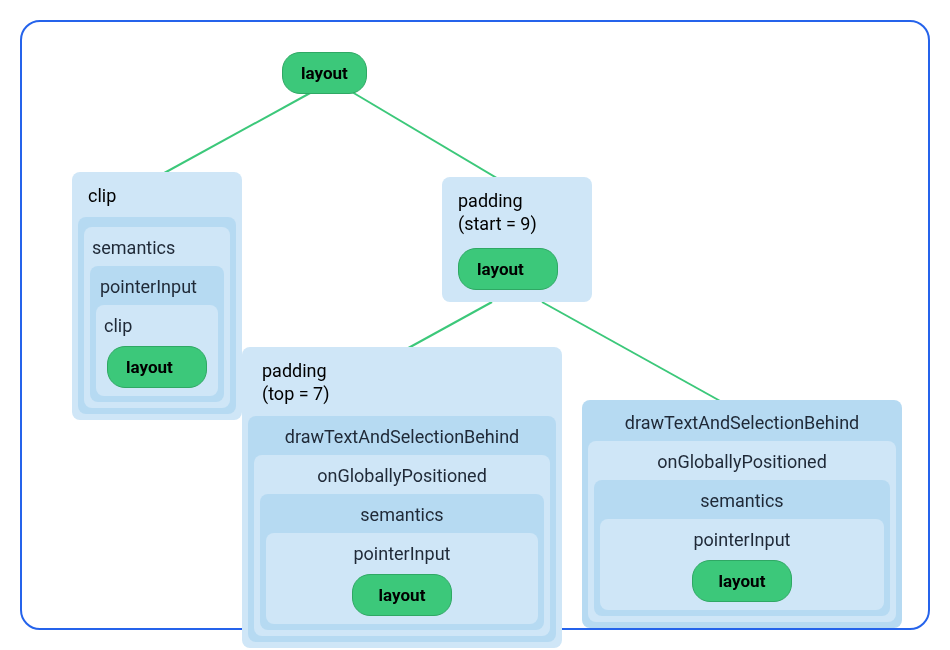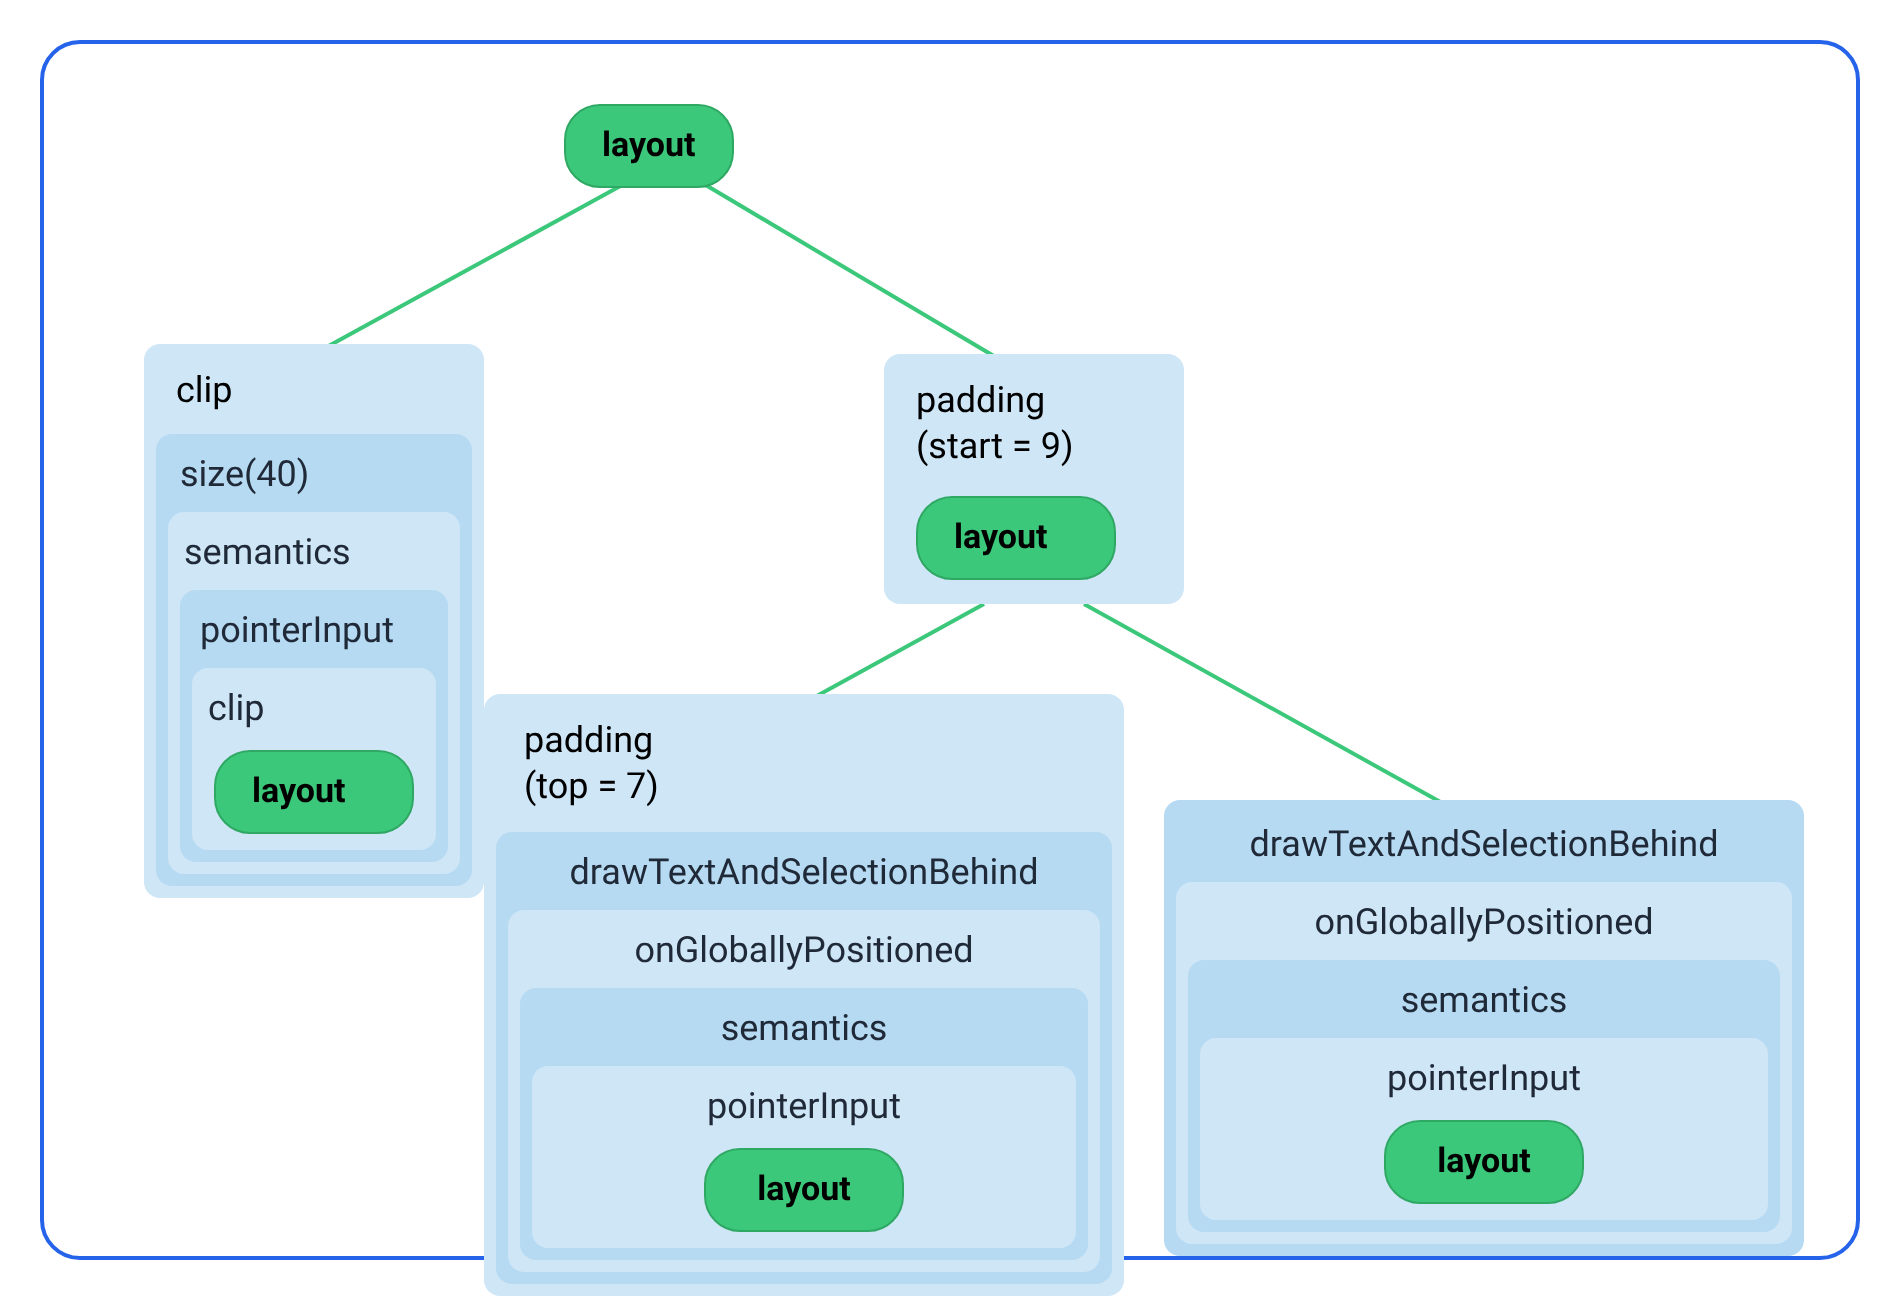--- a/index.html
+++ b/index.html
@@ -80,21 +80,20 @@
     <line x1="520" y1="280" x2="700" y2="380"></line>
   </svg>
 
   <div class="root-pill" style="left:260px; top:30px;">
     <span class="pill">layout</span>
   </div>
 
   <div class="node" style="left:50px; top:150px; width:170px; text-align:left;">
     <div class="node-label" style="text-align:left; padding-left:10px;">clip</div>
     <div class="nest">
-      <div class="nest-label" style="text-align:left; padding-left:6px;">size(40)</div>
       <div class="nest" style="background:#cfe6f7;">
         <div class="nest-label">semantics</div>
         <div class="nest">
           <div class="nest-label" style="text-align:left; padding-left:4px;">pointerInput</div>
           <div class="nest" style="background:#cfe6f7;">
             <div class="nest-label">clip</div>
             <span class="pill pill-block" style="width:100px;">layout</span>
           </div>
         </div>
       </div>

